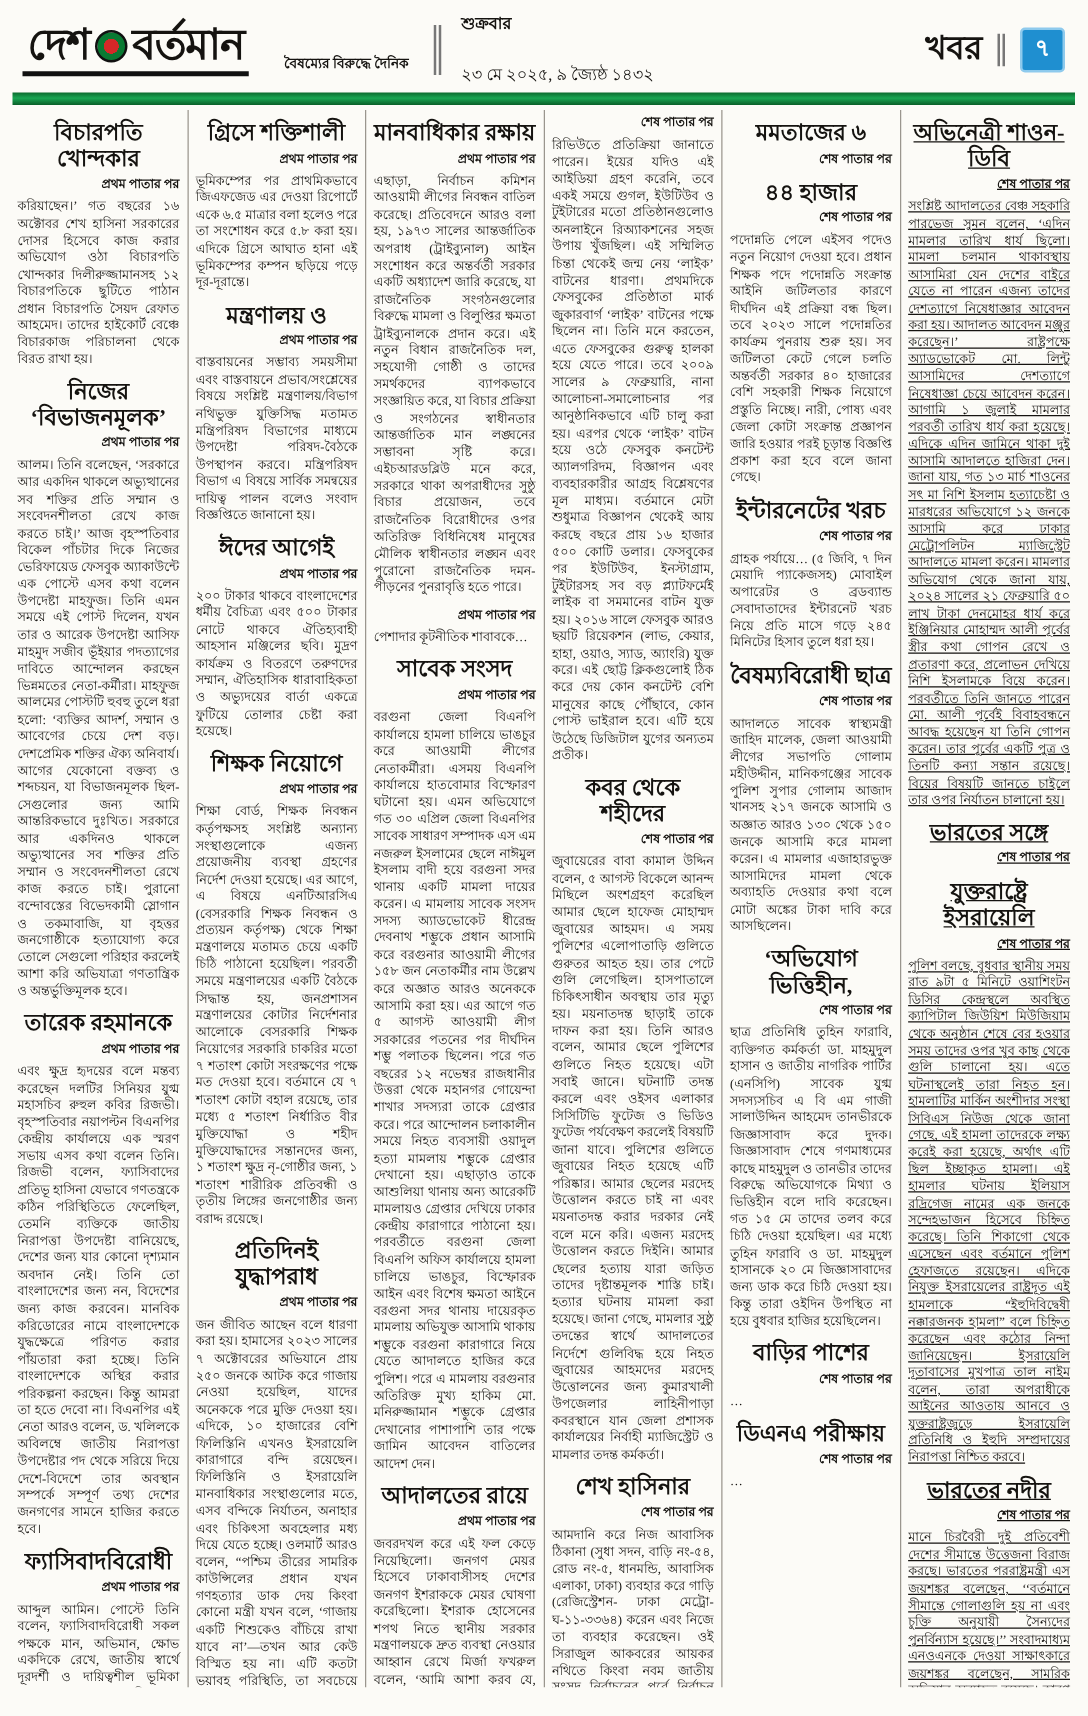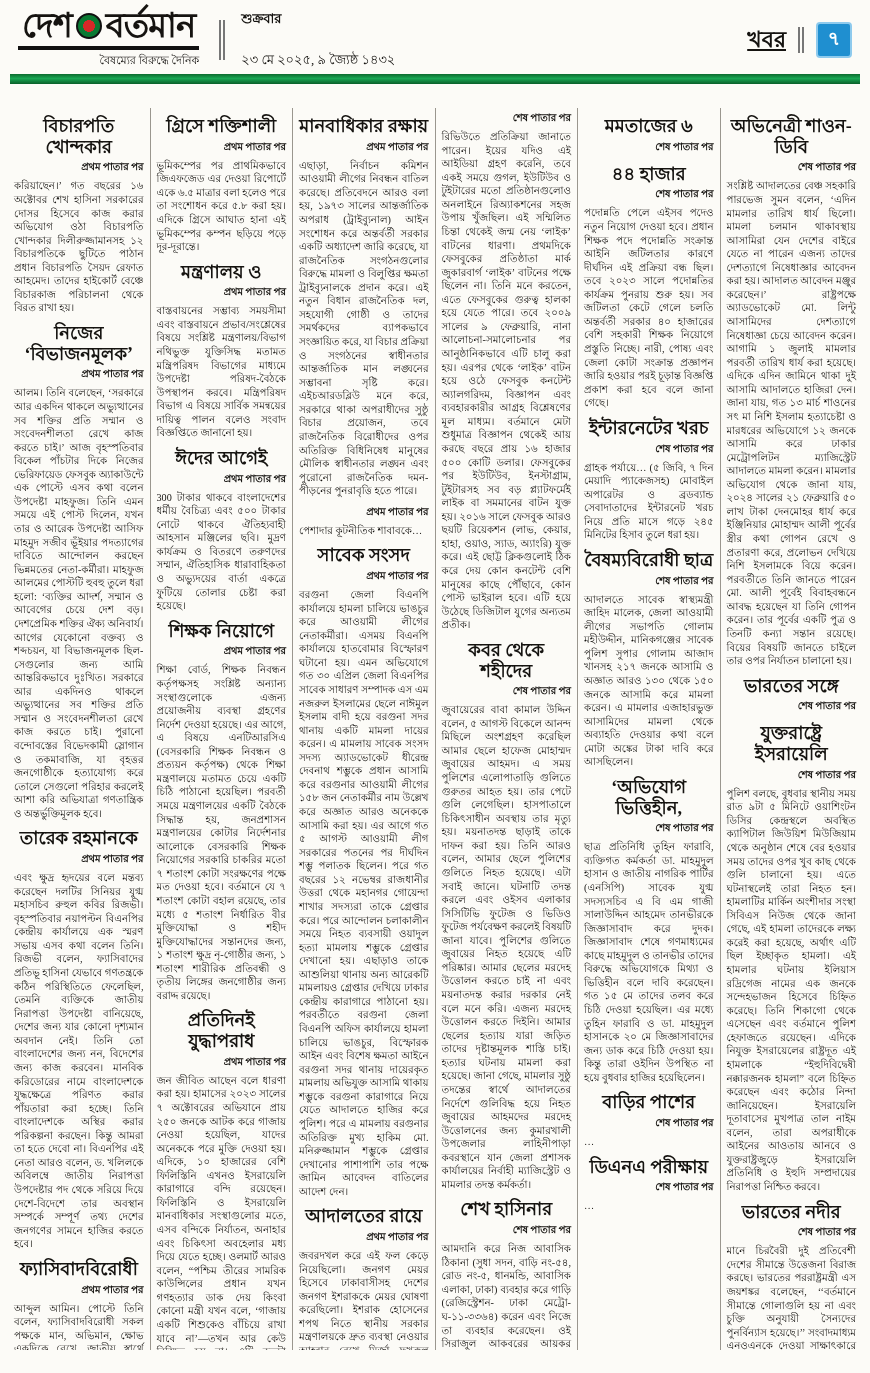--- a/index.html
+++ b/index.html
@@ -7,50 +7,50 @@
     width:870px;height:1373px;overflow:hidden;
     background:#fcfbf7;color:#151310;
     font-family:"Liberation Serif","DejaVu Serif",serif;
     position:relative;
   }
   
   .masthead{
     display:flex;align-items:center;
     padding:14px 18px 6px 18px;height:72px;box-sizing:border-box;
   }
-  .brand{display:flex;flex-direction:column;}
+  .brand{display:flex;flex-direction:row;}
   .brand-line{display:flex;align-items:center;gap:2px;
     font-weight:bold;font-size:34px;letter-spacing:-1px;line-height:1;
     border-bottom:4px solid #111;padding:0 4px 3px 4px;}
   .flag-logo{width:22px;height:22px;border-radius:50%;
     background:radial-gradient(circle at 50% 50%, #d62828 0 38%, #0a7a33 39% 100%);
     border:2px solid #111;display:inline-block;margin:0 2px;}
-  .brand-tagline{align-self:flex-end;font-size:11px;font-weight:normal;margin-top:2px;}
+  .brand-tagline{align-self:flex-end;font-size:11px;font-weight:bold;margin-top:2px;margin-left:28px;}
   .vbar{width:0;height:40px;border-left:2px solid #777;border-right:2px solid #777;margin:0 16px 0 20px;padding-left:2px;}
   .dateblock{display:flex;flex-direction:column;gap:20px;font-size:13px;}
   .dateblock .day{font-weight:bold;}
   .mast-right{margin-left:auto;display:flex;align-items:center;gap:12px;}
-  .section-label{font-weight:bold;font-size:22px;text-decoration:underline;}
+  .section-label{font-weight:bold;font-size:26px;}
   .vbar2{width:0;height:26px;border-left:2px solid #777;border-right:2px solid #777;padding-left:2px;}
   .pagenum{
     width:32px;height:32px;border-radius:4px;
     background:#1f8fd0;border:2px solid #8ecaed;
     color:#fff;font-weight:bold;font-size:19px;
     display:flex;align-items:center;justify-content:center;
   }
   .greenbar{height:10px;margin:2px 10px 0 10px;
     background:linear-gradient(to bottom,#0c world 0,#0c6b2e 0%,#19a653 45%,#0a5f29 100%);
     background:linear-gradient(to bottom,#0c6b2e 0%,#19a653 45%,#0a5f29 100%);}
   
   .columns{
     display:flex;align-items:stretch;
     margin:4px 8px 0 8px;height:1262px;overflow:hidden;
   }
-  .col{flex:1 1 0;padding:0 6px;border-right:1px solid #9a968e;overflow:hidden;margin-top:20px;}
-  .col:last-child{border-right:none;}
+  .col{flex:1 1 0;padding:0 6px;border-right:1px solid #9a968e;overflow:hidden;}
+  .col:last-child{border-right:none;text-decoration:underline;}
   article.art{margin-bottom:6px;}
   .hl{
     font-size:18px;font-weight:bold;text-align:center;
     margin:8px 0 2px 0;line-height:1.15;
     font-family:"Liberation Serif","DejaVu Serif",serif;
   }
   .cont{font-size:10px;font-weight:bold;text-align:right;margin:2px 0 3px 0;}
   .bd{
     font-size:10.2px;line-height:1.33;text-align:justify;margin:0;
     word-break:break-word;
@@ -112,21 +112,21 @@
         <p class="bd">ভূমিকম্পের পর প্রাথমিকভাবে জিএফজেড এর দেওয়া রিপোর্টে একে ৬.৫ মাত্রার বলা হলেও পরে তা সংশোধন করে ৫.৮ করা হয়। এদিকে গ্রিসে আঘাত হানা এই ভূমিকম্পের কম্পন ছড়িয়ে পড়ে দূর-দূরান্তে।</p>
       </article>
       <article class="art">
         <h2 class="hl">মন্ত্রণালয় ও</h2>
         <div class="cont">প্রথম পাতার পর</div>
         <p class="bd">বাস্তবায়নের সম্ভাব্য সময়সীমা এবং বাস্তবায়নে প্রভাব/সংশ্লেষের বিষয়ে সংশ্লিষ্ট মন্ত্রণালয়/বিভাগ নথিভুক্ত যুক্তিসিদ্ধ মতামত মন্ত্রিপরিষদ বিভাগের মাধ্যমে উপদেষ্টা পরিষদ-বৈঠকে উপস্থাপন করবে। মন্ত্রিপরিষদ বিভাগ এ বিষয়ে সার্বিক সমন্বয়ের দায়িত্ব পালন বলেও সংবাদ বিজ্ঞপ্তিতে জানানো হয়।</p>
       </article>
       <article class="art">
         <h2 class="hl">ঈদের আগেই</h2>
         <div class="cont">প্রথম পাতার পর</div>
-        <p class="bd">300 টাকার থাকবে বাংলাদেশের ধর্মীয় বৈচিত্র্য এবং ৫০০ টাকার নোটে থাকবে ঐতিহ্যবাহী আহসান মঞ্জিলের ছবি। মুদ্রণ কার্যক্রম ও বিতরণে তরুণদের সম্মান, ঐতিহাসিক ধারাবাহিকতা ও অভ্যুদয়ের বার্তা একত্রে ফুটিয়ে তোলার চেষ্টা করা হয়েছে।</p>
+        <p class="bd">২০০ টাকার থাকবে বাংলাদেশের ধর্মীয় বৈচিত্র্য এবং ৫০০ টাকার নোটে থাকবে ঐতিহ্যবাহী আহসান মঞ্জিলের ছবি। মুদ্রণ কার্যক্রম ও বিতরণে তরুণদের সম্মান, ঐতিহাসিক ধারাবাহিকতা ও অভ্যুদয়ের বার্তা একত্রে ফুটিয়ে তোলার চেষ্টা করা হয়েছে।</p>
       </article>
       <article class="art">
         <h2 class="hl">শিক্ষক নিয়োগে</h2>
         <div class="cont">প্রথম পাতার পর</div>
         <p class="bd">শিক্ষা বোর্ড, শিক্ষক নিবন্ধন কর্তৃপক্ষসহ সংশ্লিষ্ট অন্যান্য সংস্থাগুলোকে এজন্য প্রয়োজনীয় ব্যবস্থা গ্রহণের নির্দেশ দেওয়া হয়েছে। এর আগে, এ বিষয়ে এনটিআরসিএ (বেসরকারি শিক্ষক নিবন্ধন ও প্রত্যয়ন কর্তৃপক্ষ) থেকে শিক্ষা মন্ত্রণালয়ে মতামত চেয়ে একটি চিঠি পাঠানো হয়েছিল। পরবর্তী সময়ে মন্ত্রণালয়ের একটি বৈঠকে সিদ্ধান্ত হয়, জনপ্রশাসন মন্ত্রণালয়ের কোটার নির্দেশনার আলোকে বেসরকারি শিক্ষক নিয়োগের সরকারি চাকরির মতো ৭ শতাংশ কোটা সংরক্ষণের পক্ষে মত দেওয়া হবে। বর্তমানে যে ৭ শতাংশ কোটা বহাল রয়েছে, তার মধ্যে ৫ শতাংশ নির্ধারিত বীর মুক্তিযোদ্ধা ও শহীদ মুক্তিযোদ্ধাদের সন্তানদের জন্য, ১ শতাংশ ক্ষুদ্র নৃ-গোষ্ঠীর জন্য, ১ শতাংশ শারীরিক প্রতিবন্ধী ও তৃতীয় লিঙ্গের জনগোষ্ঠীর জন্য বরাদ্দ রয়েছে।</p>
       </article>
       <article class="art">
         <h2 class="hl">প্রতিদিনই যুদ্ধাপরাধ</h2>
         <div class="cont">প্রথম পাতার পর</div>
         <p class="bd">জন জীবিত আছেন বলে ধারণা করা হয়। হামাসের ২০২৩ সালের ৭ অক্টোবরের অভিযানে প্রায় ২৫০ জনকে আটক করে গাজায় নেওয়া হয়েছিল, যাদের অনেককে পরে মুক্তি দেওয়া হয়। এদিকে, ১০ হাজারের বেশি ফিলিস্তিনি এখনও ইসরায়েলি কারাগারে বন্দি রয়েছেন। ফিলিস্তিনি ও ইসরায়েলি মানবাধিকার সংস্থাগুলোর মতে, এসব বন্দিকে নির্যাতন, অনাহার এবং চিকিৎসা অবহেলার মধ্য দিয়ে যেতে হচ্ছে। ওলমার্ট আরও বলেন, “পশ্চিম তীরের সামরিক কাউন্সিলের প্রধান যখন গণহত্যার ডাক দেয় কিংবা কোনো মন্ত্রী যখন বলে, ‘গাজায় একটি শিশুকেও বাঁচিয়ে রাখা যাবে না’—তখন আর কেউ বিস্মিত হয় না। এটি কতটা ভয়াবহ পরিস্থিতি, তা সবচেয়ে অনুধাবন করতে পারি না।” তিনি আরও বলেন, “সরকারের সামরিক নীতির জন্যই বহু নিরীহ মানুষ মারা যাচ্ছে।” প্রসঙ্গত, ২০২৩ সালের অক্টোবর থেকে ইসরায়েল গাজায় ভয়াবহ হামলা চালিয়ে আসছে, যাতে এখন পর্যন্ত প্রায় ৫৩ হাজার ৭০০ ফিলিস্তিনি নিহত হয়েছেন, যাদের বেশিরভাগই নারী ও শিশু।</p>

